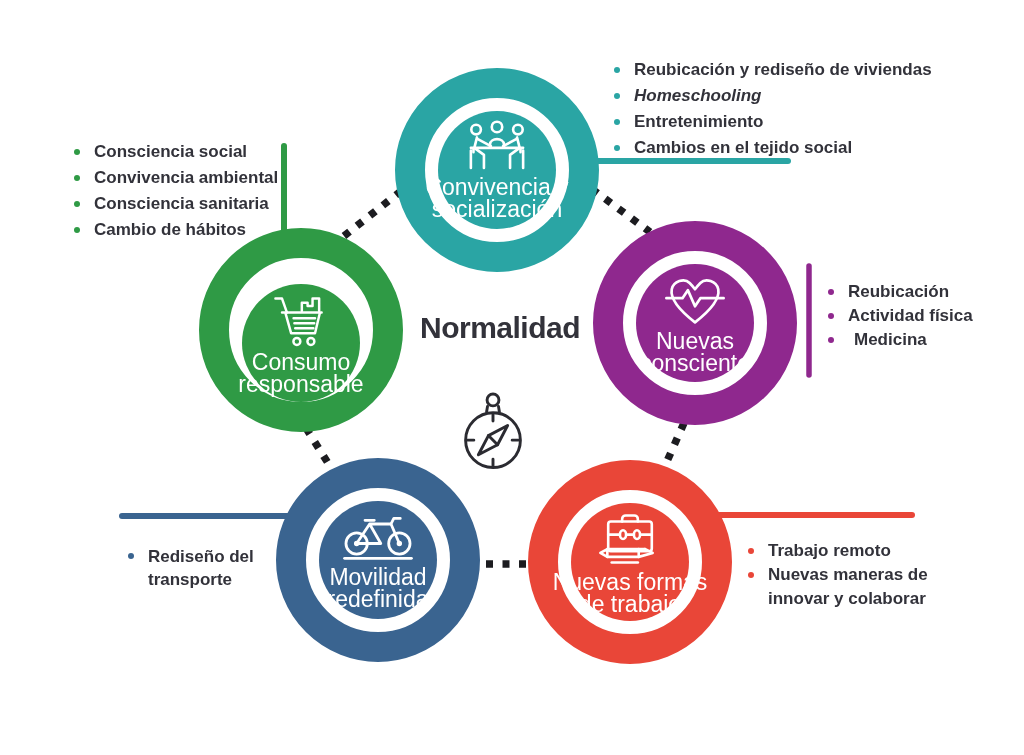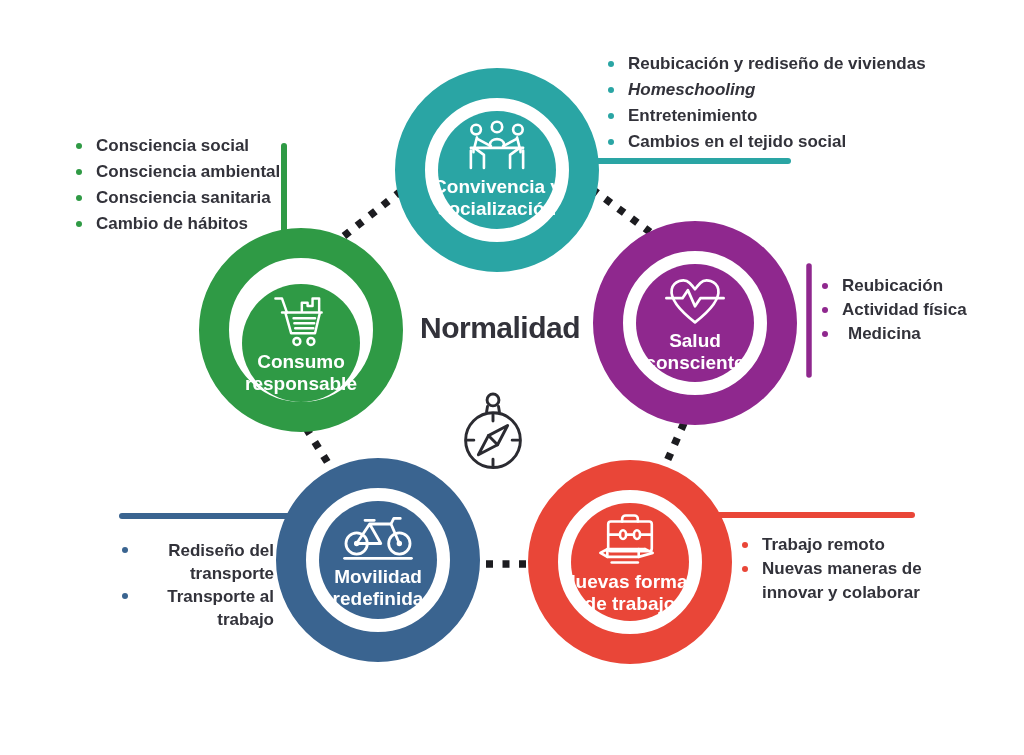--- a/index.html
+++ b/index.html
@@ -27,50 +27,50 @@
     width:118px;height:118px;border-radius:50%;background:var(--c);
     display:flex;flex-direction:column;align-items:center;justify-content:center;
     flex:none;
   }
   .node-conv{--c:var(--teal);left:395px;top:68px;}
   .node-cons{--c:var(--green);left:199px;top:228px;align-items:flex-end;}
   .node-salud{--c:var(--purple);left:593px;top:221px;}
   .node-mov{--c:var(--blue);left:276px;top:458px;}
   .node-trab{--c:var(--red);left:528px;top:460px;align-items:center;}
   .node-label{
-    color:#fff;font-weight:bold;font-size:19px;line-height:22px;
+    color:#fff;font-weight:normal;font-size:23px;line-height:22px;
     text-align:center;white-space:nowrap;margin-top:2px;
   }
   .icon{stroke:#fff;fill:none;stroke-width:3;stroke-linecap:round;stroke-linejoin:round;flex:none;}
 
   .title{
     position:absolute;left:380px;top:310px;width:240px;z-index:1;
     text-align:center;color:var(--ink);font-weight:bold;font-size:30px;
     line-height:36px;letter-spacing:-0.5px;
   }
   .compass{position:absolute;left:451px;top:388px;z-index:1;}
   .compass-svg{stroke:#2B2B31;fill:none;stroke-width:3.2;stroke-linecap:round;stroke-linejoin:round;}
 
   .list{
-    position:absolute;z-index:3;margin:0;padding:0;list-style:none;
+    position:absolute;z-index:3;margin:6px;padding:0;list-style:none;
     font-weight:bold;color:var(--ink);font-size:17px;
   }
   .list li{position:relative;padding-left:20px;}
   .list li::before{
     content:"";position:absolute;left:0;width:6px;height:6px;border-radius:50%;
     background:var(--b);
   }
   .l-conv{--b:var(--teal);left:608px;top:51px;width:360px;}
   .l-conv li{line-height:26px;} .l-conv li::before{top:10px;}
-  .l-cons{--b:var(--green);left:76px;top:133px;width:260px;}
+  .l-cons{--b:var(--green);left:68px;top:133px;width:260px;}
   .l-cons li{line-height:26px;} .l-cons li::before{top:10px;}
   .l-salud{--b:var(--purple);left:822px;top:274px;width:190px;}
   .l-salud li{line-height:24px;} .l-salud li::before{top:9px;}
   .l-salud li.indent{padding-left:26px;}
-  .l-mov{--b:var(--blue);left:122px;top:539px;width:152px;text-align:right;}
+  .l-mov{--b:var(--blue);left:122px;top:539px;width:152px;}
   .l-mov li{line-height:23px;} .l-mov li::before{top:8px;}
   .l-trab{--b:var(--red);left:742px;top:533px;width:200px;}
   .l-trab li{line-height:24px;} .l-trab li::before{top:9px;}
   .italic{font-style:italic;}
 </style>
 </head>
 <body>
 
 <div class="canvas">
 
@@ -136,21 +136,21 @@
     </div>
   </div>
 
   <div class="node node-salud">
     <div class="node-inner">
       <svg class="icon" width="68" height="56" viewBox="0 0 76 62">
         <path d="M38,56 C20,42 10,30 12,19 C14,10 26,6 32,12 C35,15 38,19 38,19 C38,19 41,15 44,12 C50,6 62,10 64,19 C66,30 56,42 38,56 Z"></path>
         <path d="M6,29 H24 L30,20 L38,38 L44,29 H70"></path>
       </svg>
       <div class="node-label">
-        <div>Salud</div>
+        <div>Nuevas</div>
         <div>consciente</div>
       </div>
     </div>
   </div>
 
   <div class="node node-mov">
     <div class="node-inner">
       <svg class="icon" width="78" height="54" viewBox="0 0 84 58">
         <circle cx="19" cy="36" r="11.5"></circle>
           <circle cx="65" cy="36" r="11.5"></circle>
@@ -189,34 +189,33 @@
 
   <ul class="list l-conv">
     <li>Reubicación y rediseño de viviendas</li>
     <li class="italic">Homeschooling</li>
     <li>Entretenimiento</li>
     <li>Cambios en el tejido social</li>
   </ul>
 
   <ul class="list l-cons">
     <li>Consciencia social</li>
-    <li>Consciencia ambiental</li>
+    <li>Convivencia ambiental</li>
     <li>Consciencia sanitaria</li>
     <li>Cambio de hábitos</li>
   </ul>
 
   <ul class="list l-salud">
     <li>Reubicación</li>
     <li>Actividad física</li>
     <li class="indent">Medicina</li>
   </ul>
 
   <ul class="list l-mov">
     <li>Rediseño del transporte</li>
-    <li>Transporte al trabajo</li>
   </ul>
 
   <ul class="list l-trab">
     <li>Trabajo remoto</li>
     <li>Nuevas maneras de innovar y colaborar</li>
   </ul>
 
 </div>
 
 </body></html>

